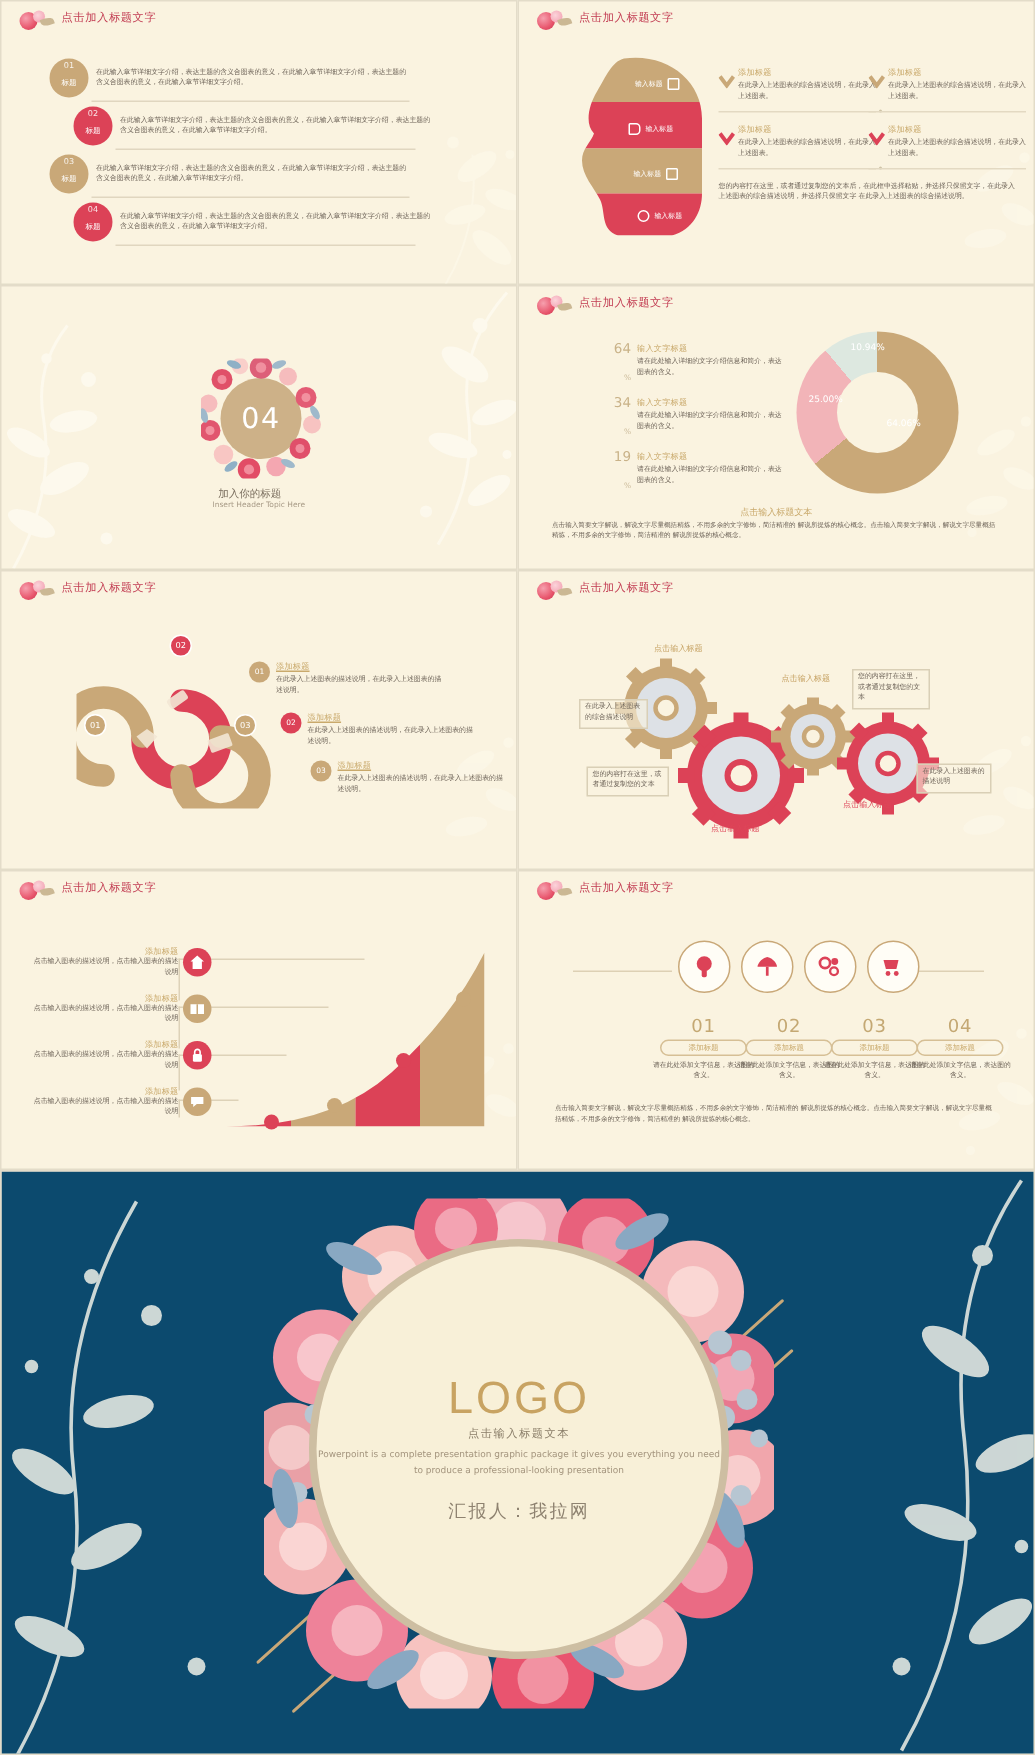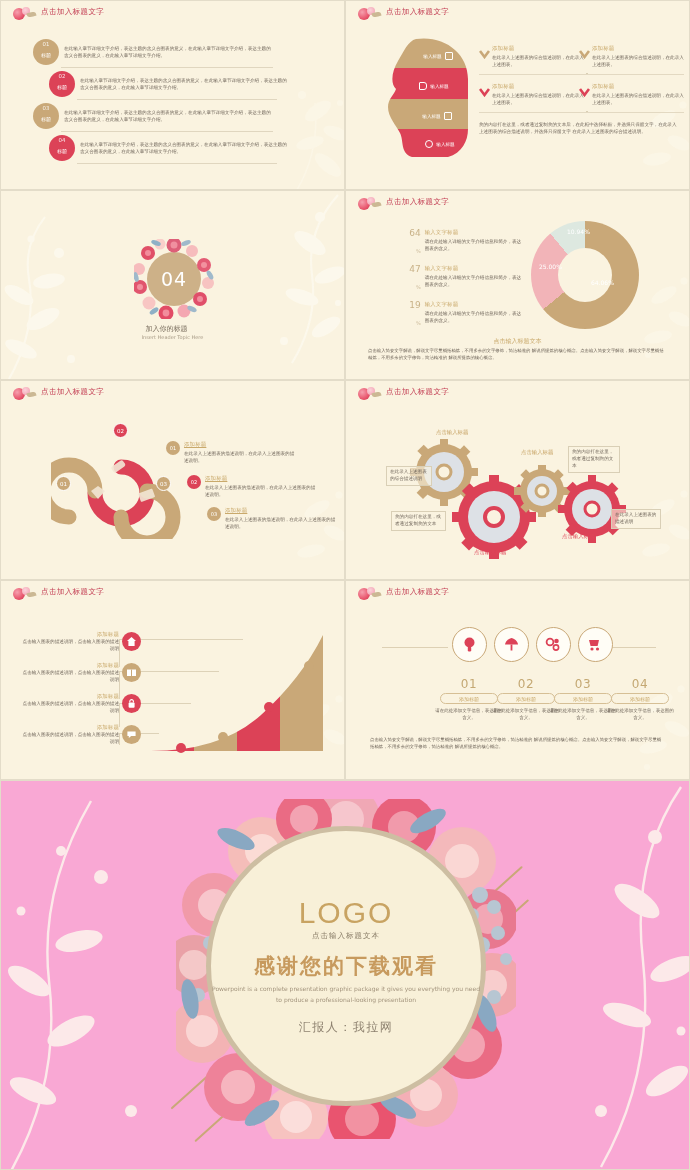--- a/index.html
+++ b/index.html
@@ -100,21 +100,21 @@
       border:1.6px solid #c9a878; display:flex; align-items:center; justify-content:center; }
   .c8-col { position:absolute; width:70px; text-align:center; }
   .c8-num { font-size:12px; color:#c4a873; letter-spacing:.5px; }
   .c8-pill { margin:2px auto 3px; width:58px; height:11px; border:.8px solid #d6bf95; border-radius:6px;
       display:flex; align-items:center; justify-content:center; font-size:5px; color:#c9a96b; }
   .c8-body { font-size:4.5px; color:#6c6257; line-height:1.6; }
   .s8-foot { position:absolute; left:24px; right:24px; top:155px; font-size:4.4px; color:#6c6257; line-height:1.6; }
   .hrule { position:absolute; height:1px; background:#ddd0b4; }
 
   
-  .final { position:relative; width:690px; height:390px; background:#f9a8d4; overflow:hidden; }
+  .final { position:relative; width:690px; height:390px; background:#0c4a6e; overflow:hidden; }
   .fcircle { position:absolute; left:205px; top:45px; width:280px; height:280px; border-radius:50%;
       background:#f8f0d8; border:5px solid #cdbea2; display:flex; flex-direction:column;
       align-items:center; justify-content:center; }
   .f-logo { font-size:30px; color:#c8a362; letter-spacing:2px; font-family:"Liberation Sans", sans-serif; }
   .f-sub { font-size:7.5px; color:#8a7e69; letter-spacing:1px; margin-top:1px; }
   .f-thanks { font-size:21px; color:#c79a5e; letter-spacing:2px; margin-top:11px; font-weight:bold; }
   .f-en { font-size:6px; color:#a4957e; line-height:1.8; text-align:center; margin-top:4px; }
   .f-rep { font-size:12px; color:#8e8270; letter-spacing:1.5px; margin-top:13px; }
   .slash { position:absolute; background:#c9a878; height:2px; border-radius:1px; }
 </style>
@@ -370,21 +370,21 @@
         <span class="v">64</span>
         <span class="u">%</span>
       </div>
       <div>
         <div class="tcap" style="margin-bottom:2px">输入文字标题</div>
         <div class="tbody">请在此处输入详细的文字介绍信息和简介，表达图表的含义。</div>
       </div>
     </div>
     <div class="lg-row" style="left:62px; top:74px; width:115px;">
       <div class="lg-pct">
-        <span class="v">47</span>
+        <span class="v">34</span>
         <span class="u">%</span>
       </div>
       <div>
         <div class="tcap" style="margin-bottom:2px">输入文字标题</div>
         <div class="tbody">请在此处输入详细的文字介绍信息和简介，表达图表的含义。</div>
       </div>
     </div>
     <div class="lg-row" style="left:62px; top:110px; width:115px;">
       <div class="lg-pct">
         <span class="v">19</span>
@@ -823,20 +823,19 @@
             <ellipse cx="86" cy="314" rx="20" ry="8" transform="rotate(-34 86 314)"></ellipse>
             <ellipse cx="14" cy="200" rx="20" ry="8" transform="rotate(80 14 200)"></ellipse>
             <ellipse cx="60" cy="40" rx="20" ry="8" transform="rotate(24 60 40)"></ellipse>
           </g>
         </g>
       </svg>
 
       <div class="fcircle">
         <div class="f-logo">LOGO</div>
         <div class="f-sub">点击输入标题文本</div>
-        <div class="f-thanks">感谢您的下载观看</div>
         <div class="f-en">Powerpoint is a complete presentation graphic package it gives you everything you need to produce a professional-looking presentation</div>
         <div class="f-rep">汇报人：我拉网</div>
       </div>
     </div>
   </div>
 
 </div>
 
 </body></html>

